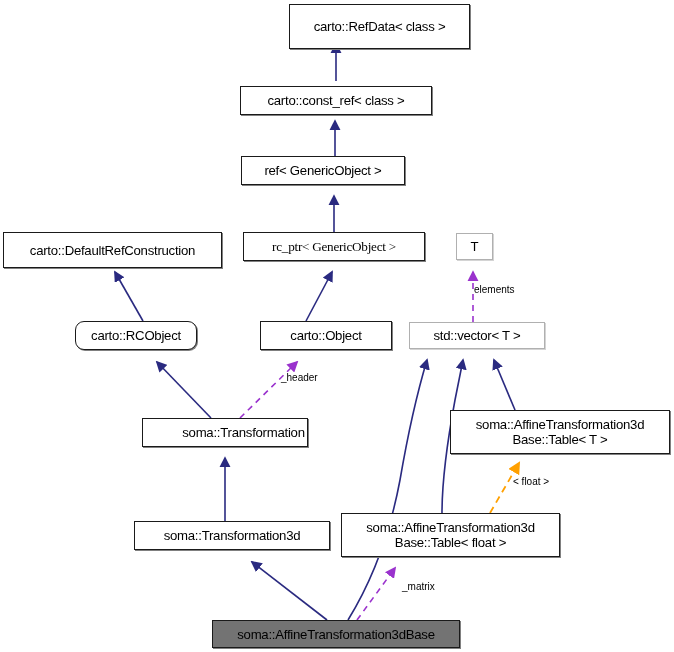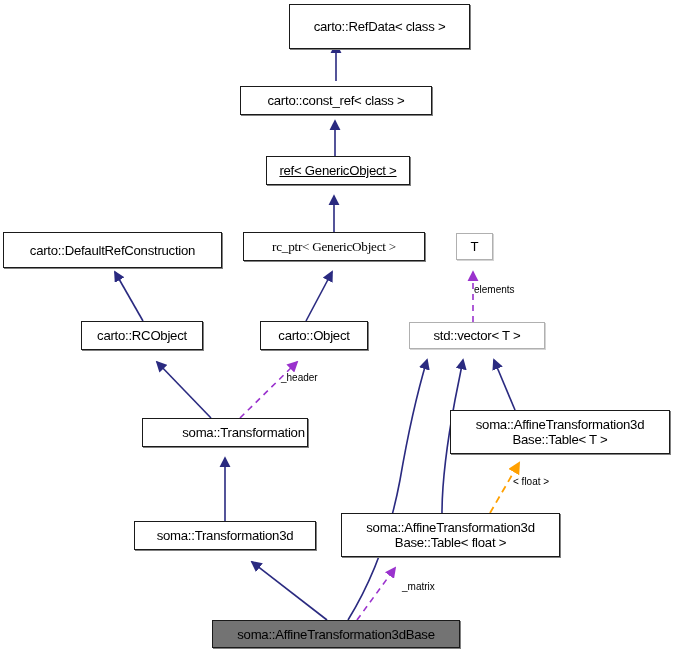--- a/index.html
+++ b/index.html
@@ -108,40 +108,40 @@
 
     <path d="M 357 620 L 395 568" stroke="#9a32cd" stroke-width="1.6" fill="none" stroke-dasharray="6,5" marker-end="url(#arrow-usage)"></path>
 
     <path d="M 348 620 Q 385 560 400 480 Q 412 410 427 360" stroke="#2a2a80" stroke-width="1.6" fill="none" marker-end="url(#arrow-inherit)"></path>
   </svg>
 
   <div class="node solid" style="left:245px; top:4px; width:181px; height:45px;margin-left:44px;">carto::RefData&lt; class &gt;</div>
 
   <div class="node solid" style="left:240px; top:86px; width:192px; height:29px;">carto::const_ref&lt; class &gt;</div>
 
-  <div class="node solid" style="left:266px; top:156px; width:144px; height:29px;text-decoration:underline;">ref&lt; GenericObject &gt;</div>
+  <div class="node solid" style="left:241px; top:156px; width:164px; height:29px;">ref&lt; GenericObject &gt;</div>
 
   <div class="node solid" style="left:3px; top:232px; width:219px; height:36px;">carto::DefaultRefConstruction</div>
 
   <div class="node solid" style="left:243px; top:232px; width:182px; height:29px;font-family:Liberation Serif, serif;">rc_ptr&lt; GenericObject &gt;</div>
 
   <div class="node extern" style="left:456px; top:233px; width:37px; height:27px;">T</div>
 
-  <div class="node solid" style="left:81px; top:321px; width:122px; height:29px;">carto::RCObject</div>
+  <div class="node solid" style="left:75px; top:321px; width:122px; height:29px;border-radius:9px;">carto::RCObject</div>
 
-  <div class="node solid" style="left:260px; top:321px; width:108px; height:29px;">carto::Object</div>
+  <div class="node solid" style="left:260px; top:321px; width:132px; height:29px;">carto::Object</div>
 
   <div class="node extern" style="left:409px; top:322px; width:136px; height:27px;">std::vector&lt; T &gt;</div>
 
   <div class="node solid" style="left:142px; top:418px; width:166px; height:29px;padding-left:37px;">soma::Transformation</div>
 
   <div class="node solid" style="left:450px; top:410px; width:220px; height:44px;">soma::AffineTransformation3d
 Base::Table&lt; T &gt;</div>
 
-  <div class="node solid" style="left:134px; top:521px; width:182px; height:29px;">soma::Transformation3d</div>
+  <div class="node solid" style="left:134px; top:521px; width:196px; height:29px;">soma::Transformation3d</div>
 
   <div class="node solid" style="left:341px; top:513px; width:219px; height:44px;">soma::AffineTransformation3d
 Base::Table&lt; float &gt;</div>
 
   <div class="node focus" style="left:212px; top:620px; width:248px; height:28px;">soma::AffineTransformation3dBase</div>
 
   <div class="edge-label" style="left:474px; top:282px;">elements</div>
 
   <div class="edge-label" style="left:281px; top:370px;text-align:right;">_header</div>
 

